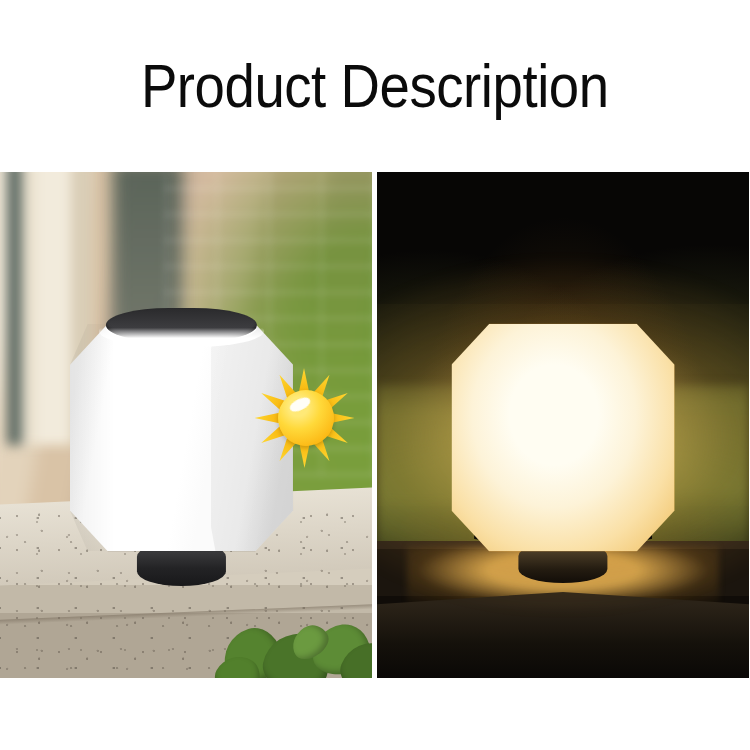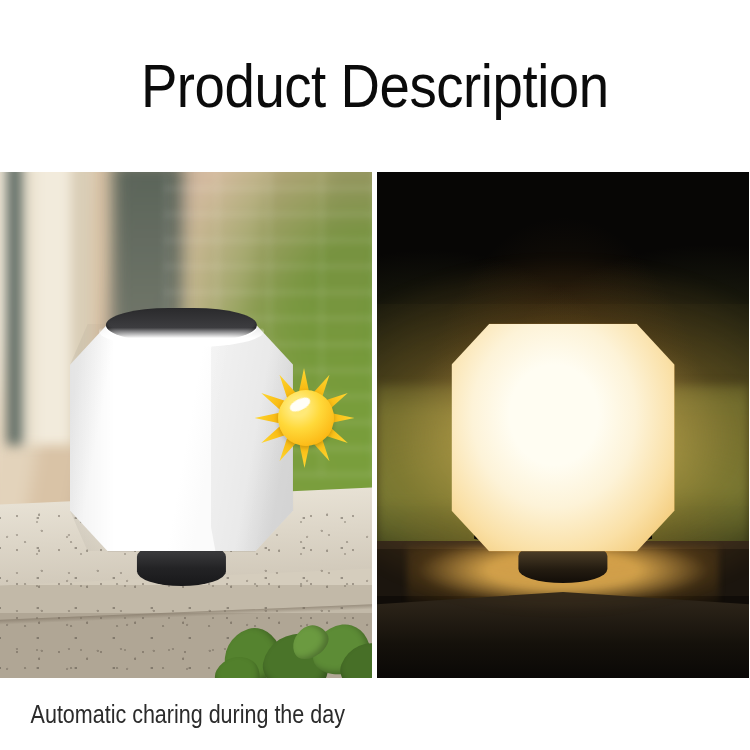--- a/index.html
+++ b/index.html
@@ -277,18 +277,15 @@
       <div class="lamp-night">
         <div class="base-plate-night"></div>
         <div class="collar-night"></div>
         <div class="shade-lit"></div>
       </div>
 
     </div>
   </div>
 
   <div class="captions">
-    <div class="cap-cell">
-      <div class="cap-text">Automatic charing during the day</div>
-    </div>
   </div>
 
 </div>
 
 </body></html>

